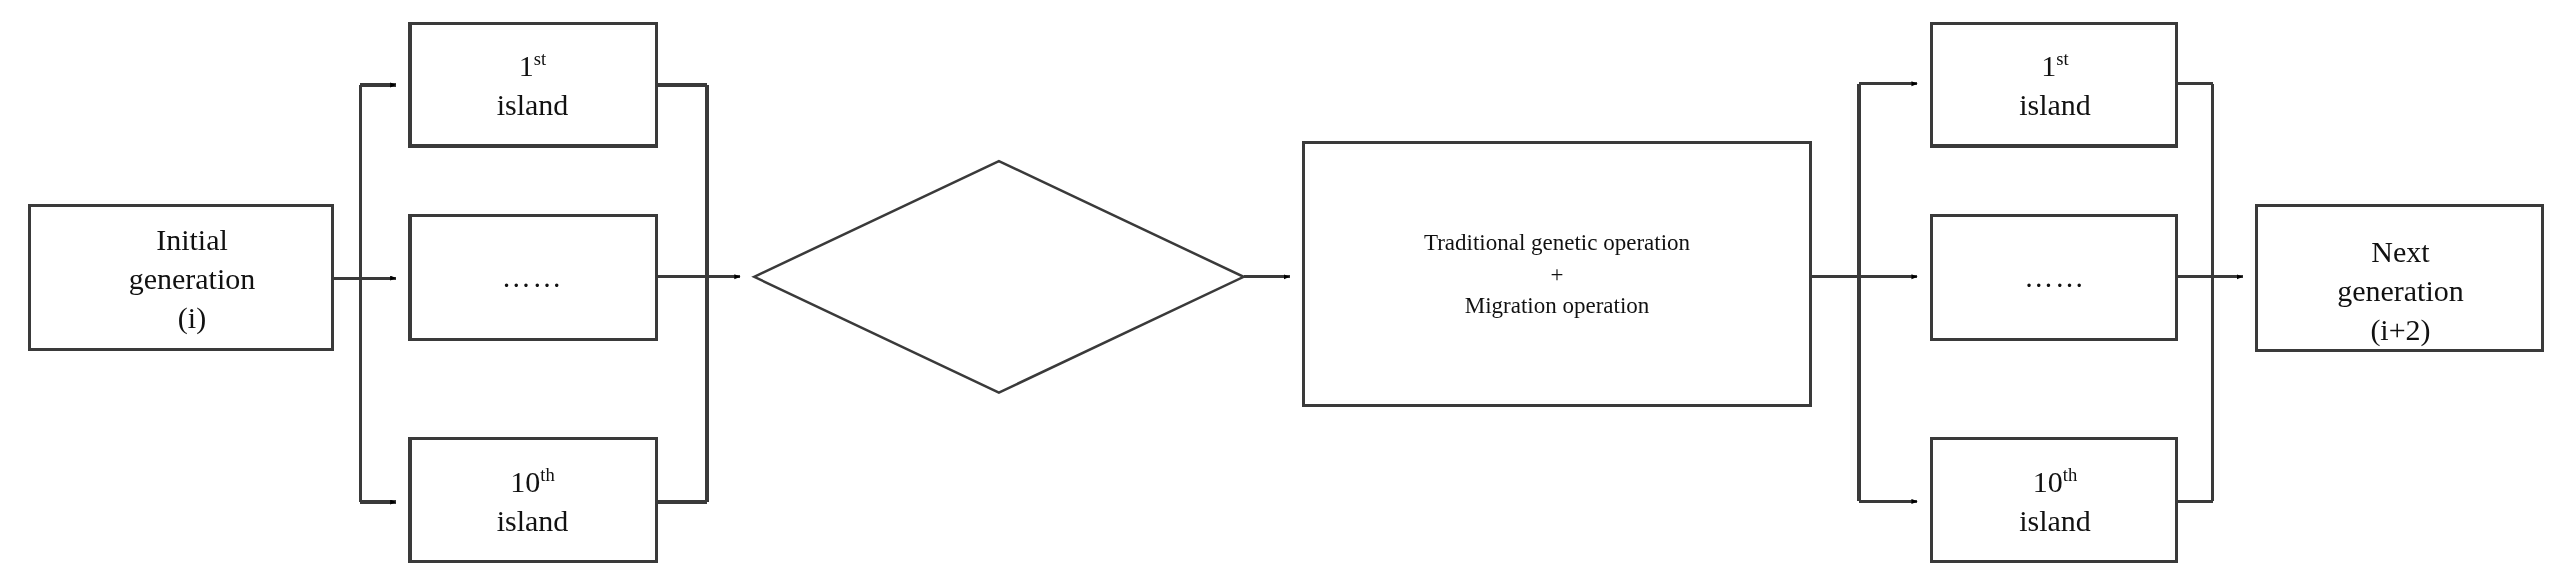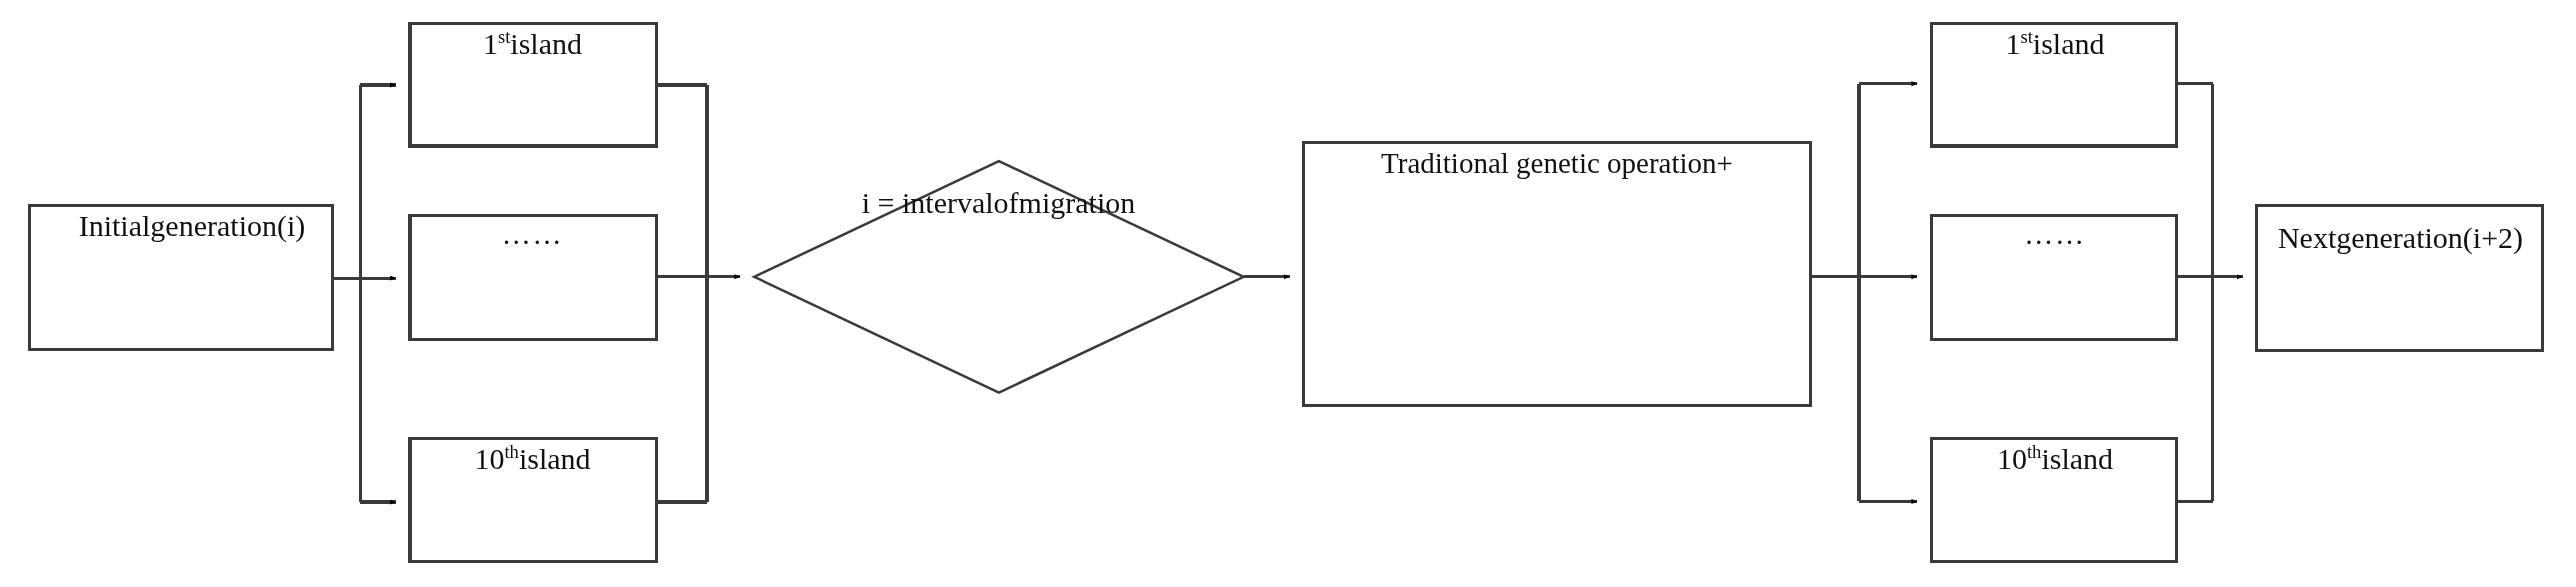--- a/index.html
+++ b/index.html
@@ -23,33 +23,34 @@
     position: absolute;
     left: 0;
     top: 0;
     width: 2576px;
     height: 587px;
     display: block;
   }
   .node-label {
     position: absolute;
     display: flex;
-    flex-direction: row;
+    flex-direction: column;
+    align-items: center;
     justify-content: center;
     text-align: center;
     color: #111111;
     font-family: "Liberation Serif", "DejaVu Serif", serif;
     line-height: 1.30;
     pointer-events: none;
     white-space: nowrap;
   }
   .node-label .ln {
     display: block;
   }
-  .sz-46 { font-size: 29px; }
+  .sz-46 { font-size: 23px; }
   .sz-48 { font-size: 30px; }
   .ord {
     font-size: 0.62em;
     vertical-align: super;
     line-height: 0;
   }
   .dots {
     letter-spacing: 0.06em;
     font-size: 29px;
   }
@@ -126,29 +127,25 @@
 
   <div class="node-label" style="left:409px; top:216px; width:247px; height:124px;">
     <span class="ln dots">……</span>
   </div>
 
   <div class="node-label sz-48" style="left:409px; top:439px; width:247px; height:123px;">
     <span class="ln"><span>10</span><span class="ord">th</span></span>
     <span class="ln">island</span>
   </div>
 
-  <div class="node-label sz-48" style="left:806px; top:183px; width:385px; height:189px;">
-    <span class="ln">i = interval</span>
-    <span class="ln">of</span>
-    <span class="ln">migration</span>
-  </div>
 
   <div class="node-label sz-46" style="left:1303px; top:143px; width:508px; height:263px; line-height:1.38;">
     <span class="ln">Traditional  genetic  operation</span>
     <span class="ln">+</span>
+    <span class="ln">Migration  operation</span>
   </div>
 
   <div class="node-label sz-48" style="left:1932px; top:24px; width:246px; height:122px;">
     <span class="ln"><span>1</span><span class="ord">st</span></span>
     <span class="ln">island</span>
   </div>
 
   <div class="node-label" style="left:1932px; top:216px; width:246px; height:124px;">
     <span class="ln dots">……</span>
   </div>

